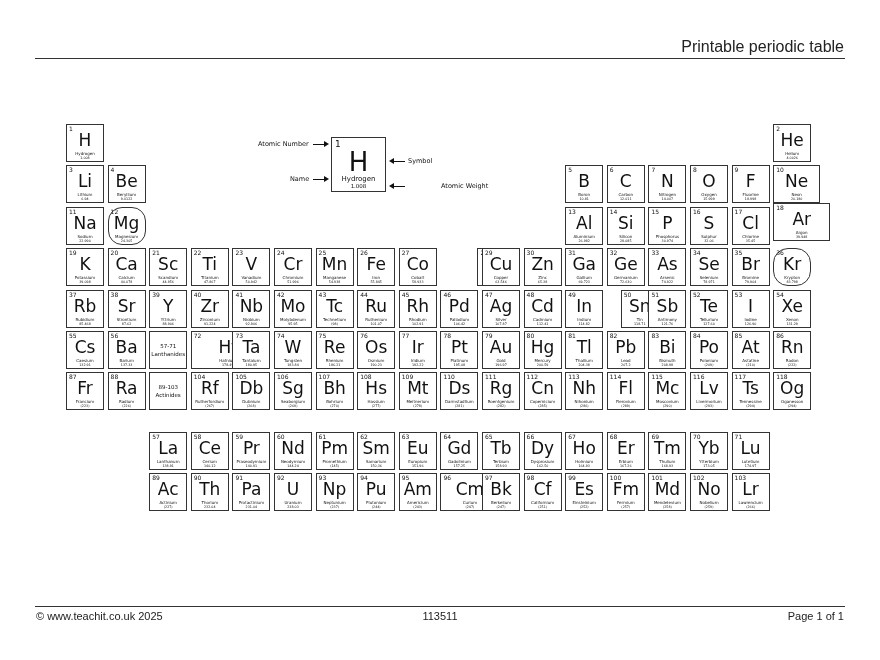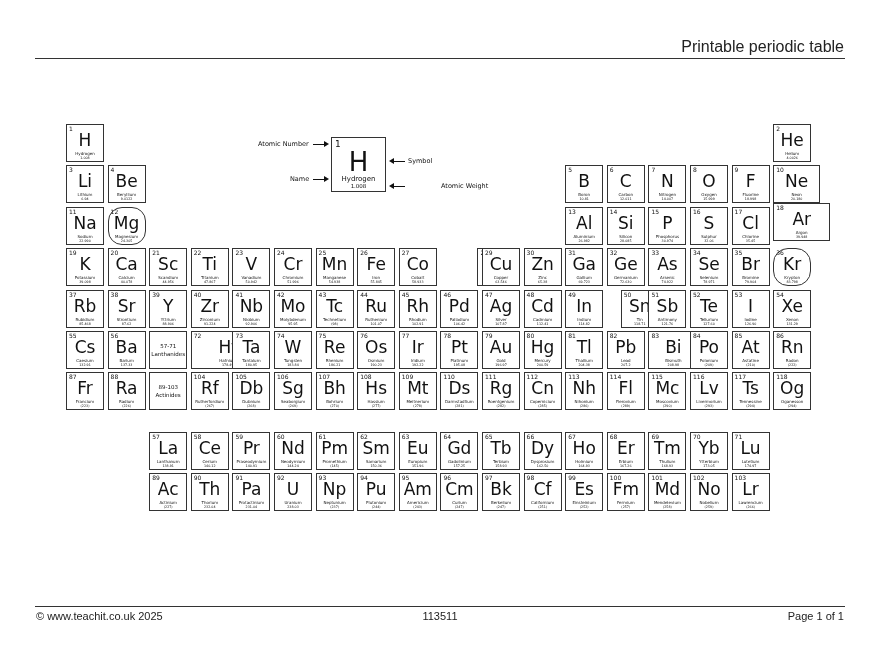--- a/index.html
+++ b/index.html
@@ -446,21 +446,21 @@
       <span class="sym">Tl</span>
       <span class="name">Thallium</span>
       <span class="wt">204.38</span>
     </div>
     <div class="cell" style="left: 606.8px; top: 331px;">
       <span class="num">82</span>
       <span class="sym">Pb</span>
       <span class="name">Lead</span>
       <span class="wt">207.2</span>
     </div>
-    <div class="cell" style="left: 648.4px; top: 331px; padding-left: 12px;">
+    <div class="cell" style="left: 648.4px; top: 331px;">
       <span class="num">83</span>
       <span class="sym">Bi</span>
       <span class="name">Bismuth</span>
       <span class="wt">208.98</span>
     </div>
     <div class="cell" style="left: 690px; top: 331px;">
       <span class="num">84</span>
       <span class="sym">Po</span>
       <span class="name">Polonium</span>
       <span class="wt">(209)</span>
@@ -704,21 +704,21 @@
       <span class="sym">Pu</span>
       <span class="name">Plutonium</span>
       <span class="wt">(244)</span>
     </div>
     <div class="cell" style="left: 398.8px; top: 473px;">
       <span class="num">95</span>
       <span class="sym">Am</span>
       <span class="name">Americium</span>
       <span class="wt">(243)</span>
     </div>
-    <div class="cell" style="left: 440.4px; top: 473px;">
+    <div class="cell" style="left: 440.4px; top: 473px; padding-left: 21px;">
       <span class="num">96</span>
       <span class="sym">Cm</span>
       <span class="name">Curium</span>
       <span class="wt">(247)</span>
     </div>
     <div class="cell" style="left: 482px; top: 473px;">
       <span class="num">97</span>
       <span class="sym">Bk</span>
       <span class="name">Berkelium</span>
       <span class="wt">(247)</span>

